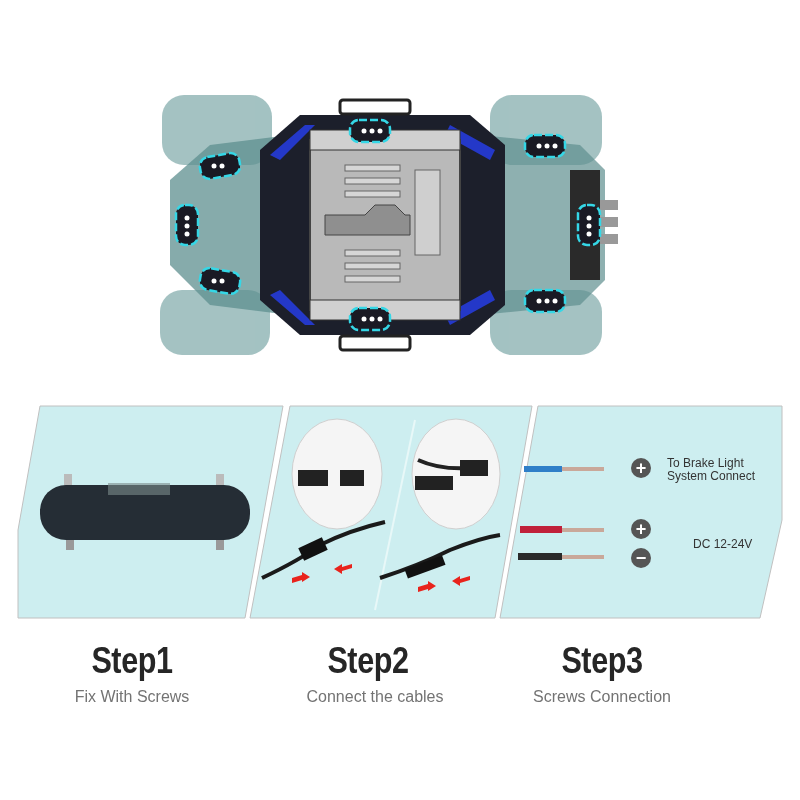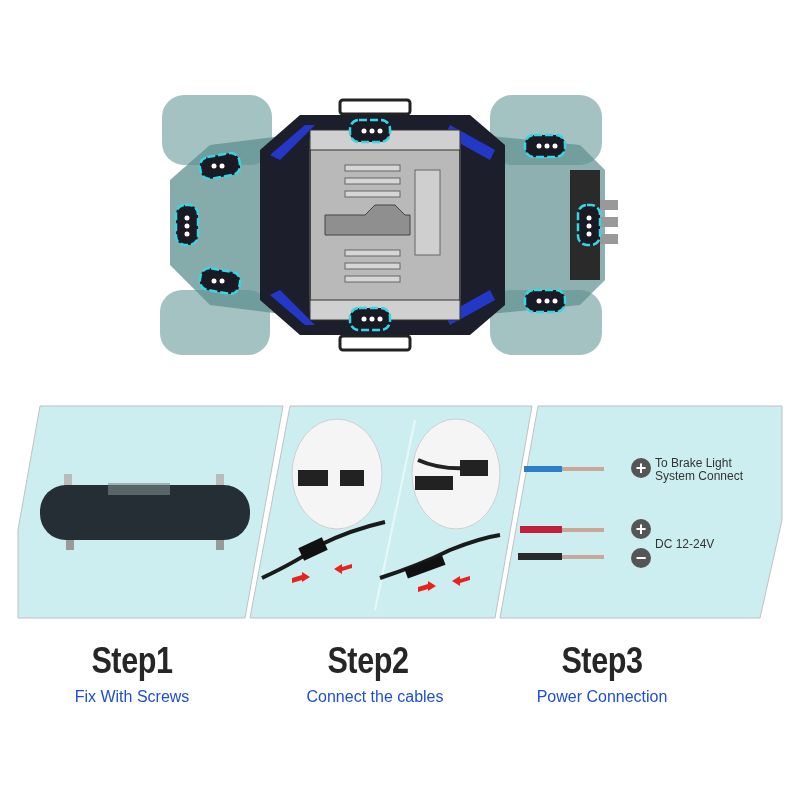--- a/index.html
+++ b/index.html
@@ -4,22 +4,22 @@
 <style>
   html, body { margin:0; padding:0; }
   body { width:800px; height:800px; background:#ffffff; position:relative; overflow:hidden; font-family:"Liberation Sans", sans-serif; }
   .abs { position:absolute; }
   
   #vehicle { left:150px; top:90px; width:470px; height:270px; }
   
   #panels { left:0; top:400px; width:800px; height:230px; }
   
   .step-title { position:absolute; top:640px; width:240px; text-align:center; font-family:"Liberation Sans", sans-serif; font-weight:bold; font-size:36px; color:#262626; letter-spacing:-0.5px; transform:scaleX(0.85); }
-  .step-sub { position:absolute; top:688px; width:240px; text-align:center; font-size:16px; color:#1d4ed8; }
-  .wire-label { position:absolute; font-size:12px; color:#333; line-height:13px; }
+  .step-sub { position:absolute; top:688px; width:240px; text-align:center; font-size:16px; color:#737373; }
+  .wire-label { position:absolute; font-size:12px; color:#333; line-height:13px;margin-left:12px; }
   .sign { position:absolute; width:20px; height:20px; border-radius:50%; background:#555; color:#fff; font-weight:bold; font-size:18px; line-height:20px; text-align:center; }
 </style>
 </head>
 <body>
 
 <div id="vehicle" class="abs">
   <svg width="470" height="270" viewBox="0 0 470 270">
 
     <g fill="#9fbfbf" opacity="0.95">
       <rect x="12" y="5" width="110" height="70" rx="22"></rect>
@@ -144,21 +144,21 @@
     <rect x="562" y="155" width="42" height="4" fill="#c9a89a"></rect>
   </svg>
 </div>
 
 <div class="sign" style="left:631px; top:458px;">+</div>
 <div class="wire-label" style="left:655px; top:457px;">
   <div>To Brake Light</div>
   <div>System Connect</div>
 </div>
 <div class="sign" style="left:631px; top:519px;">+</div>
-<div class="wire-label" style="left:655px; top:538px;text-align:center;">DC 12-24V</div>
+<div class="wire-label" style="left:681px; top:538px;text-align:center;">DC 12-24V</div>
 <div class="sign" style="left:631px; top:548px;">−</div>
 
 <div class="step-title" style="left:12px;">Step1</div>
 <div class="step-sub" style="left:12px;">Fix With Screws</div>
 <div class="step-title" style="left:248px;">Step2</div>
 <div class="step-sub" style="left:255px;">Connect the cables</div>
 <div class="step-title" style="left:482px;">Step3</div>
-<div class="step-sub" style="left:482px;">Power Connection</div>
+<div class="step-sub" style="left:482px;">Screws Connection</div>
 
 </body></html>

